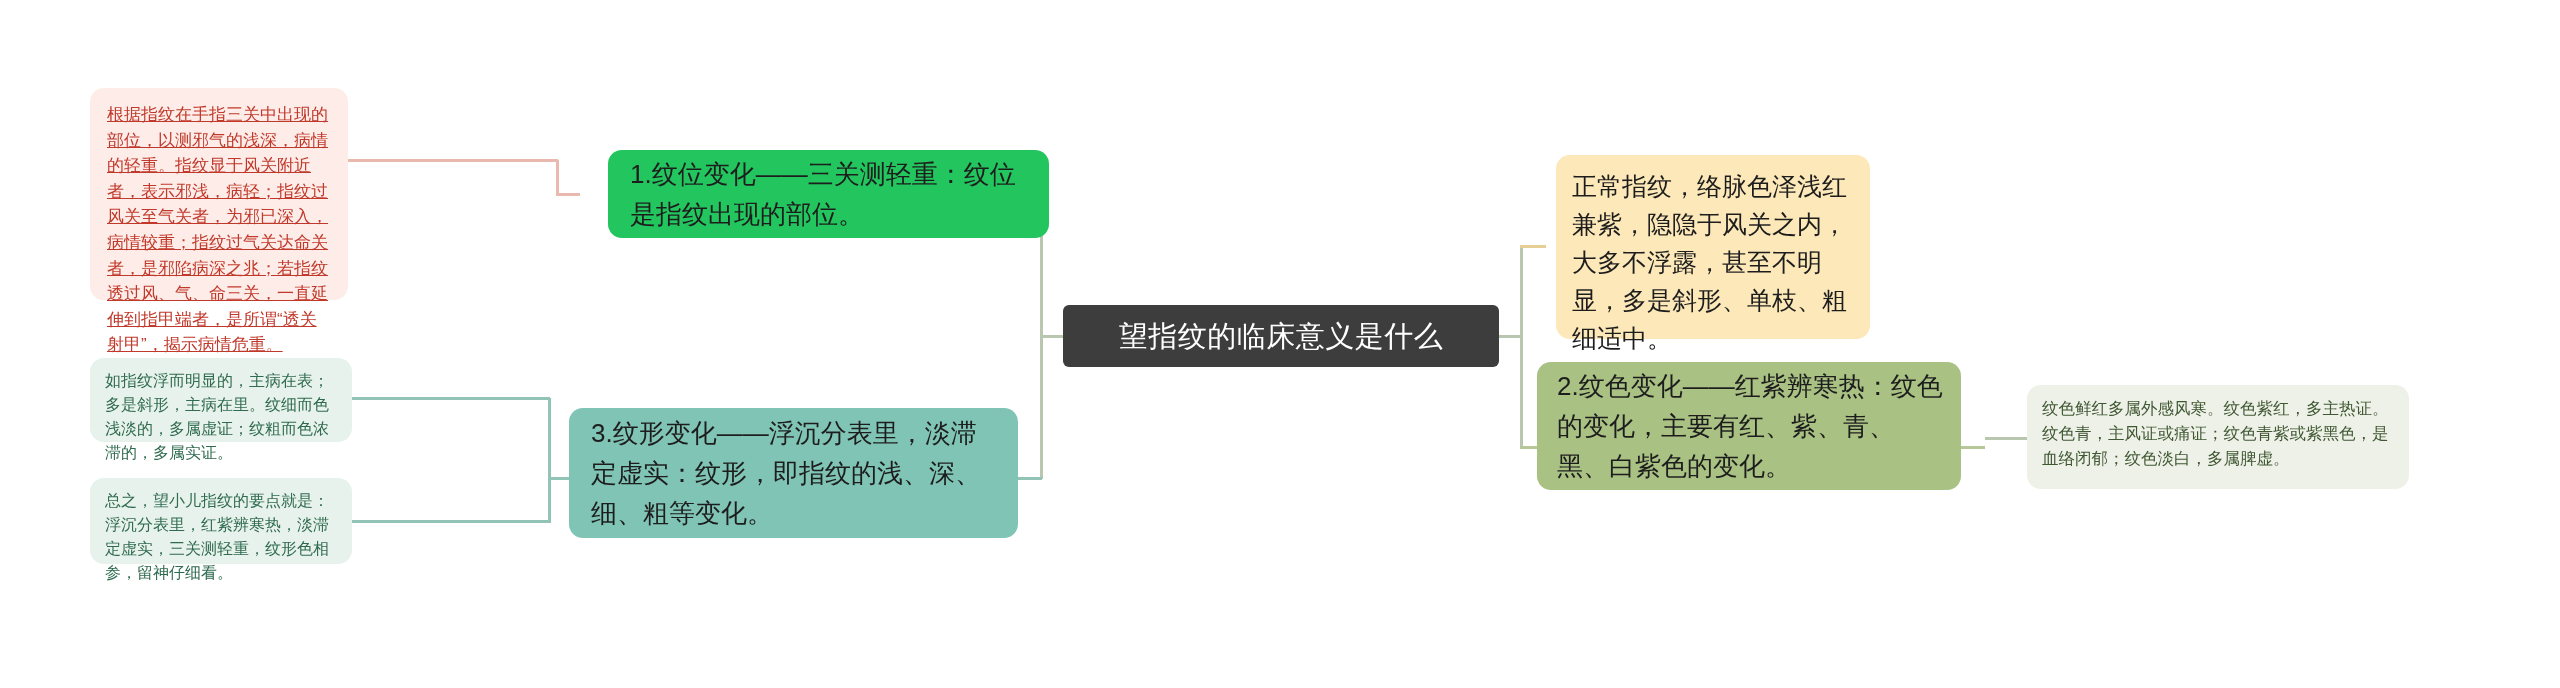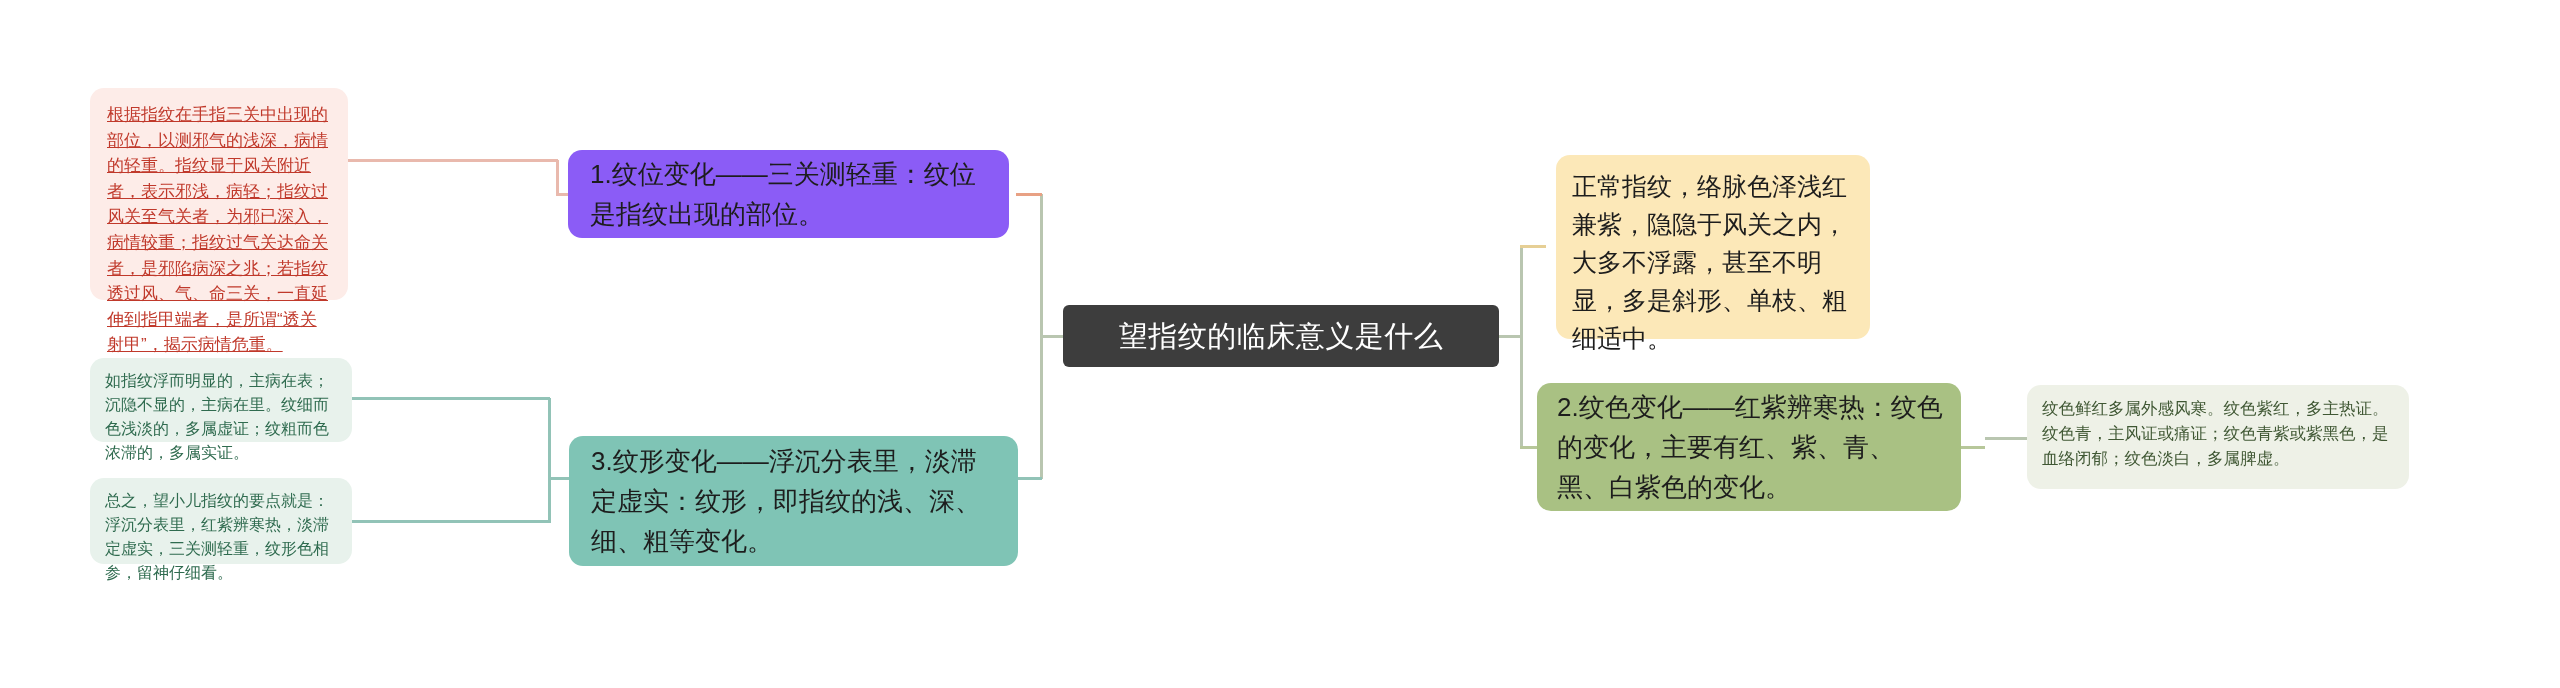--- a/index.html
+++ b/index.html
@@ -63,52 +63,51 @@
   }
   #center-node .txt {
     font-size: 29px;
     line-height: 34px;
     text-align: center;
     letter-spacing: 0.5px;
   }
 
   
   #node-orange {
-    background: #8b5cf6;
-    left: 568px;
+    background: #22c55e;
+    left: 608px;
     top: 150px;
     width: 441px;
     height: 88px;
     padding: 6px 20px 6px 22px;
     color: #1d1d1d;
   }
   #node-orange .txt { font-size: 26px; line-height: 40px; }
 
   
   #node-olive {
     background: #a9c183;
     left: 1537px;
-    top: 383px;
+    top: 362px;
     width: 424px;
     height: 128px;
     padding: 6px 18px 6px 20px;
     color: #1d1d1d;
   }
   #node-olive .txt { font-size: 26px; line-height: 40px; }
 
   
   #node-teal {
     background: #7fc4b5;
     left: 569px;
     top: 408px;
     width: 449px;
     height: 130px;
     padding: 6px 18px 6px 22px;
     color: #1d1d1d;
-    margin-top: 28px;
   }
   #node-teal .txt { font-size: 26px; line-height: 40px; }
 
   
   #node-pink {
     background: #fdece8;
     left: 90px;
     top: 88px;
     width: 258px;
     height: 212px;
@@ -203,21 +202,21 @@
 
   <div class="node" id="node-pink">
     <span class="txt">根据指纹在手指三关中出现的部位，以测邪气的浅深，病情的轻重。指纹显于风关附近者，表示邪浅，病轻；指纹过风关至气关者，为邪已深入，病情较重；指纹过气关达命关者，是邪陷病深之兆；若指纹透过风、气、命三关，一直延伸到指甲端者，是所谓“透关射甲”，揭示病情危重。</span>
   </div>
 
   <div class="node" id="node-orange">
     <span class="txt">1.纹位变化——三关测轻重：纹位是指纹出现的部位。</span>
   </div>
 
   <div class="node" id="node-mint1">
-    <span class="txt">如指纹浮而明显的，主病在表；沉隐不显的，主病在里。纹细而色浅淡的，多属虚证；纹粗而色浓滞的，多属实证。</span>
+    <span class="txt">如指纹浮而明显的，主病在表；多是斜形，主病在里。纹细而色浅淡的，多属虚证；纹粗而色浓滞的，多属实证。</span>
   </div>
 
   <div class="node" id="node-teal">
     <span class="txt">3.纹形变化——浮沉分表里，淡滞定虚实：纹形，即指纹的浅、深、细、粗等变化。</span>
   </div>
 
   <div class="node" id="node-mint2">
     <span class="txt">总之，望小儿指纹的要点就是：浮沉分表里，红紫辨寒热，淡滞定虚实，三关测轻重，纹形色相参，留神仔细看。</span>
   </div>
 

